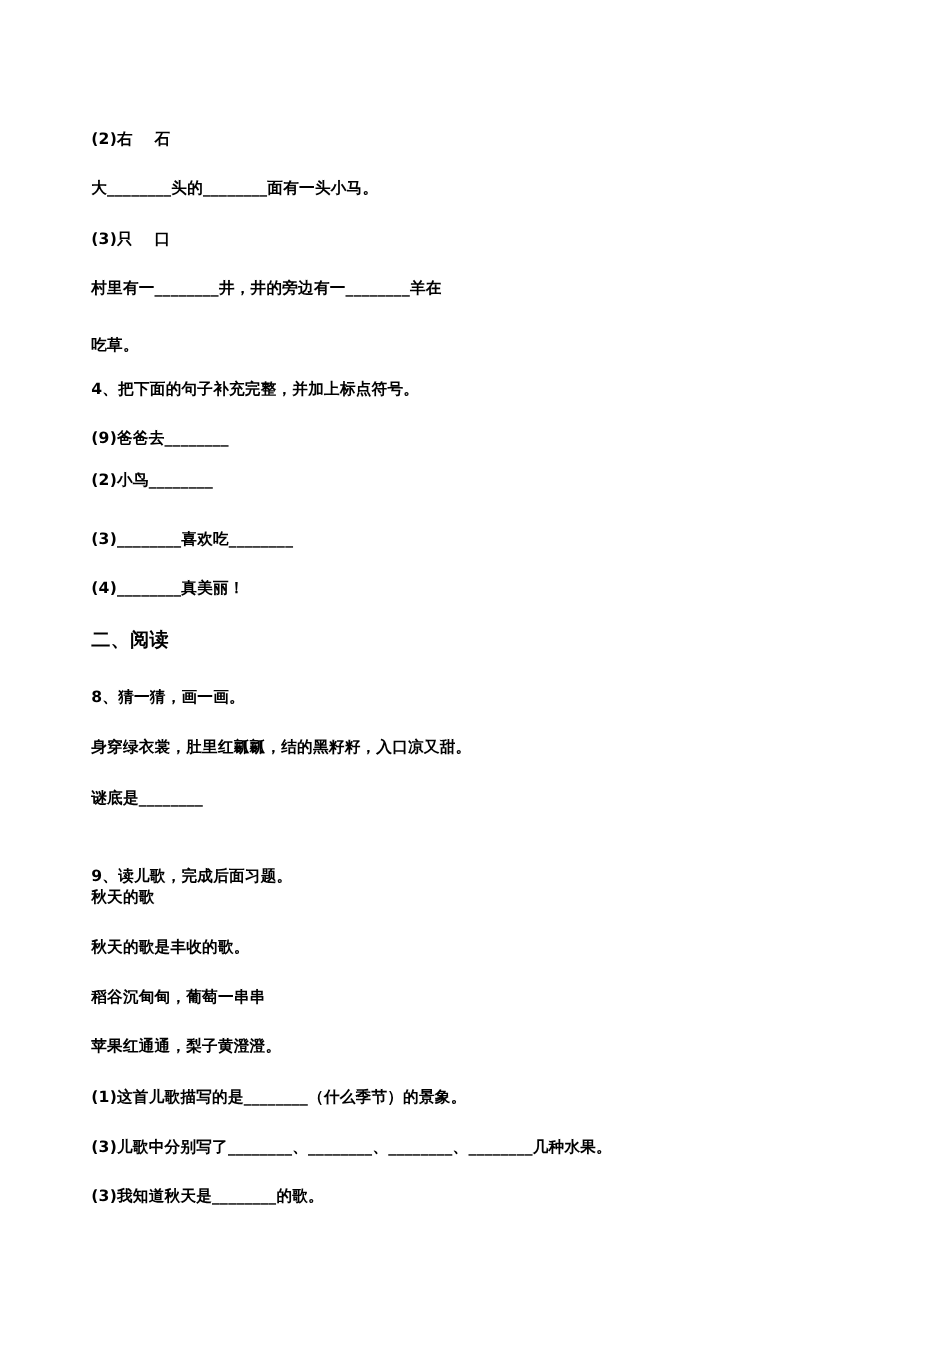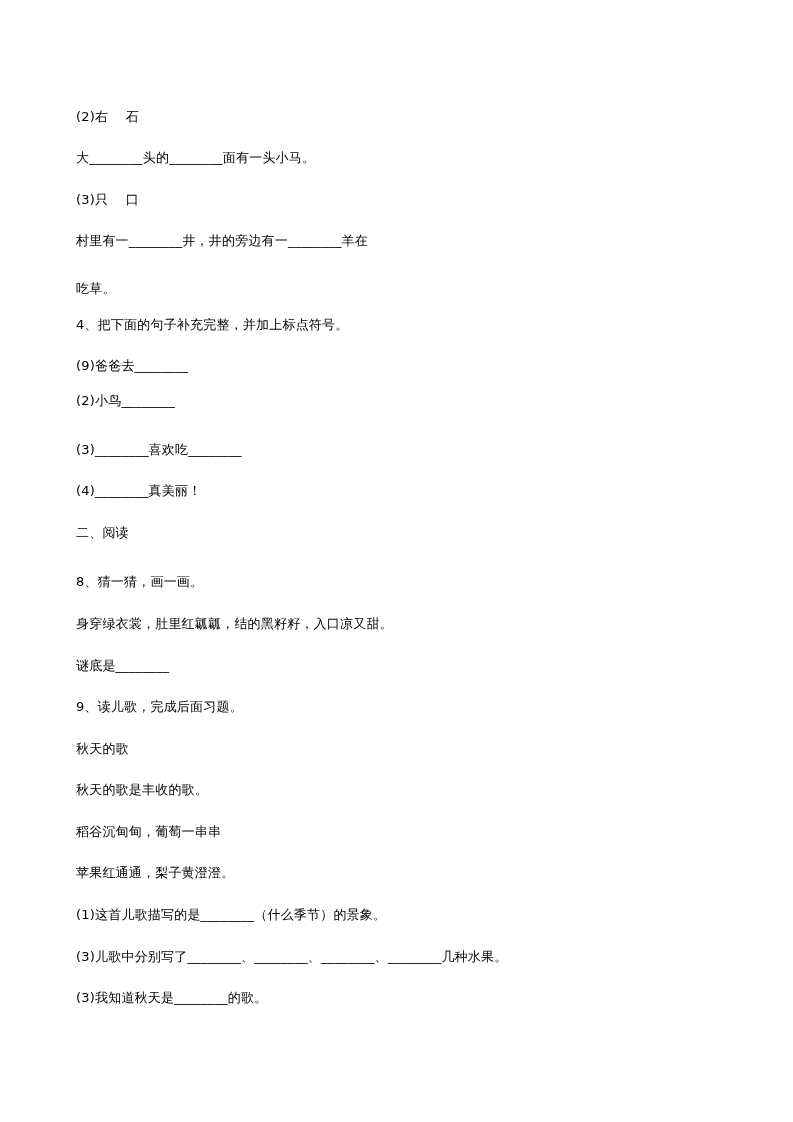--- a/index.html
+++ b/index.html
@@ -1,19 +1,19 @@
 <!DOCTYPE html>
 <html><head>
 <meta charset="utf-8">
 <style>
   html, body { margin: 0; padding: 0; background: #ffffff; }
   body { width: 793px; height: 1122px; position: relative; overflow: hidden;
          font-family: "DejaVu Sans", "Liberation Sans", sans-serif; color: #000; }
-  .line { position: absolute; left: 76px; font-size: 13px; line-height: 18px; white-space: pre; letter-spacing: 0.2px; }
-  .heading { font-size: 13px; font-weight: normal; line-height: 22px; }
+  .line { position: absolute; left: 76px; font-size: 13px; line-height: 18px; white-space: pre; letter-spacing: 0.2px; font-weight: bold; }
+  .heading { font-size: 16px; font-weight: bold; line-height: 22px; }
 </style>
 </head>
 <body>
 
 <div>
   <div class="line" style="top:108px">(2)右　 石</div>
   <div class="line" style="top:149px">大________头的________面有一头小马。</div>
   <div class="line" style="top:191px">(3)只　 口</div>
   <div class="line" style="top:232px">村里有一________井，井的旁边有一________羊在</div>
   <div class="line" style="top:280px">吃草。</div>
@@ -21,21 +21,21 @@
   <div class="line" style="top:357px">(9)爸爸去________</div>
   <div class="line" style="top:392px">(2)小鸟________</div>
   <div class="line" style="top:441px">(3)________喜欢吃________</div>
   <div class="line" style="top:482px">(4)________真美丽！</div>
 
   <div class="line heading" style="top:522px">二、阅读</div>
 
   <div class="line" style="top:573px">8、猜一猜，画一画。</div>
   <div class="line" style="top:615px">身穿绿衣裳，肚里红瓤瓤，结的黑籽籽，入口凉又甜。</div>
   <div class="line" style="top:657px">谜底是________</div>
-  <div class="line" style="top:698px">9、读儿歌，完成后面习题。</div>
+  <div class="line" style="top:722px">9、读儿歌，完成后面习题。</div>
   <div class="line" style="top:740px">秋天的歌</div>
   <div class="line" style="top:781px">秋天的歌是丰收的歌。</div>
   <div class="line" style="top:823px">稻谷沉甸甸，葡萄一串串</div>
   <div class="line" style="top:864px">苹果红通通，梨子黄澄澄。</div>
   <div class="line" style="top:906px">(1)这首儿歌描写的是________（什么季节）的景象。</div>
   <div class="line" style="top:948px">(3)儿歌中分别写了________、________、________、________几种水果。</div>
   <div class="line" style="top:989px">(3)我知道秋天是________的歌。</div>
 </div>
 
 </body></html>

